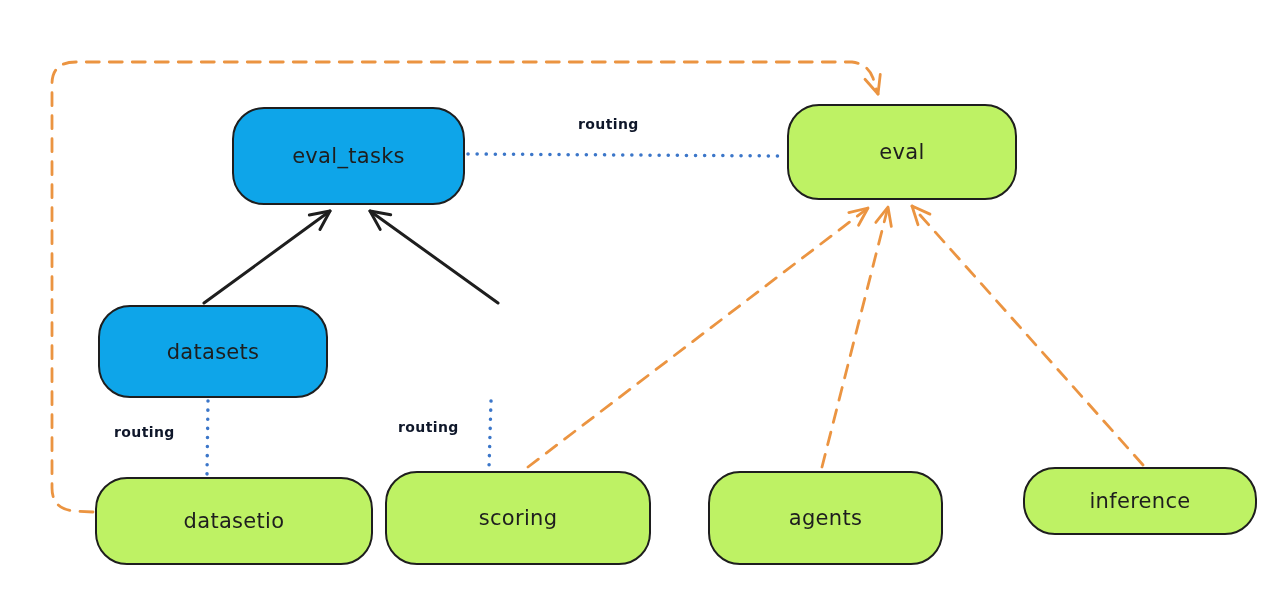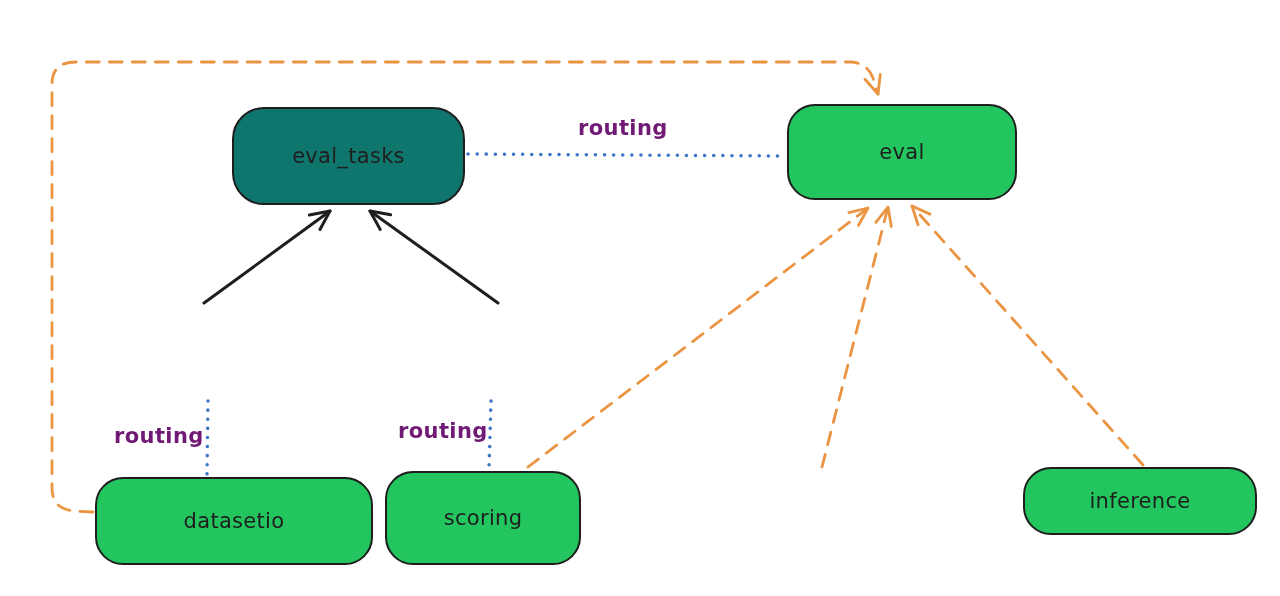--- a/index.html
+++ b/index.html
@@ -14,26 +14,26 @@
   .node{
     position:absolute;
     box-sizing:border-box;
     border:2.5px solid #1e1e1e;
     border-radius:32px;
     display:flex;align-items:center;justify-content:center;
     font-size:21px;color:#1e1e1e;
     letter-spacing:0.3px;
     z-index:2;
   }
-  .node.blue{background:#0f766e;}
-  .node.green{background:#22c55e;border-radius:28px;}
+  .node.blue{background:#0ea5e9;}
+  .node.green{background:#bef264;}
   .edge-label{
     position:absolute;
-    color:#701a75;
-    font-size:21px;
+    color:#0f172a;
+    font-size:14px;
     font-weight:600;
     letter-spacing:0.4px;
     z-index:3;
     white-space:nowrap;
   }
 </style>
 </head>
 <body>
 
 <div class="canvas">
@@ -62,30 +62,36 @@
   </svg>
 
   <div class="node blue" style="left:232px;top:107px;width:233px;height:98px;">
     <span>eval_tasks</span>
   </div>
 
   <div class="node green" style="left:787px;top:104px;width:230px;height:96px;">
     <span>eval</span>
   </div>
 
+  <div class="node blue" style="left:98px;top:305px;width:230px;height:93px;">
+    <span>datasets</span>
+  </div>
 
 
   <div class="node green" style="left:95px;top:477px;width:278px;height:88px;">
     <span>datasetio</span>
   </div>
 
-  <div class="node green" style="left:385px;top:471px;width:196px;height:94px;">
+  <div class="node green" style="left:385px;top:471px;width:266px;height:94px;">
     <span>scoring</span>
   </div>
 
+  <div class="node green" style="left:708px;top:471px;width:235px;height:94px;">
+    <span>agents</span>
+  </div>
 
   <div class="node green" style="left:1023px;top:467px;width:234px;height:68px;">
     <span>inference</span>
   </div>
 
   <div class="edge-label" style="left:578px;top:116px;">routing</div>
   <div class="edge-label" style="left:114px;top:424px;">routing</div>
   <div class="edge-label" style="left:398px;top:419px;">routing</div>
 
 </div>

